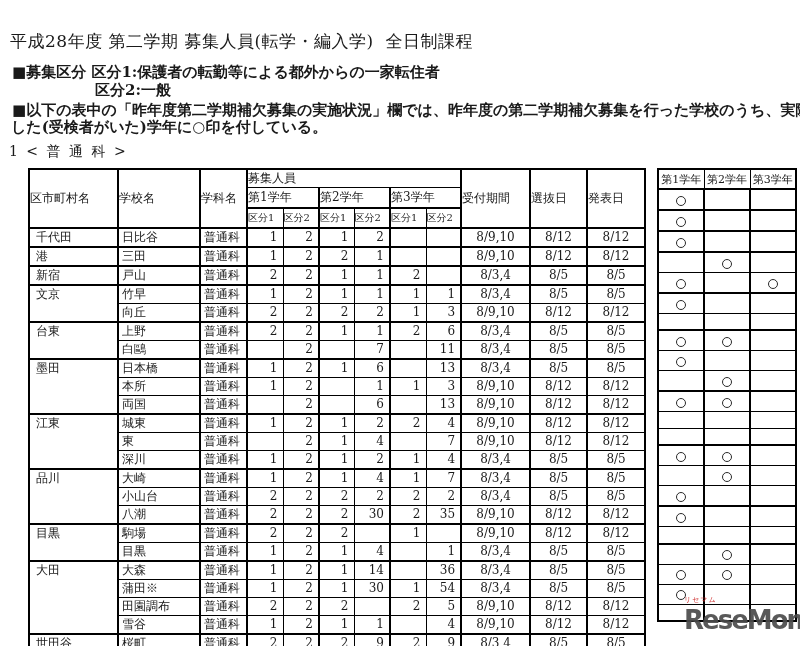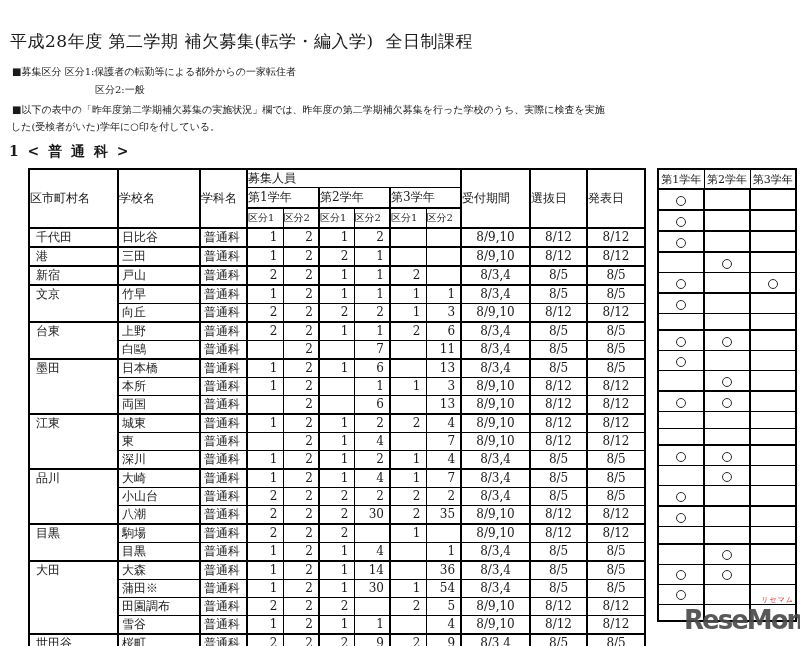--- a/index.html
+++ b/index.html
@@ -3,26 +3,26 @@
 <meta charset="utf-8">
 <style>
   * { margin:0; padding:0; box-sizing:border-box; }
   html,body { width:800px; height:646px; }
   body {
     position:relative; width:800px; height:646px; overflow:hidden;
     background:#ffffff; color:#1a1a1a;
     font-family:"DejaVu Serif","Liberation Serif",serif;
   }
   .title { position:absolute; left:10px; top:30px; font-size:17px; letter-spacing:0.5px; white-space:pre; }
-  .note { position:absolute; font-size:10px; line-height:18px; white-space:pre; }
+  .note { position:absolute; font-size:15px; line-height:18px; white-space:pre;font-weight:bold; }
   .note1 { left:12px; top:63px; }
   .note1b { left:95px; top:81px; }
   .note2 { left:12px; top:101px; }
   .note2b { left:11px; top:118px; }
-  .section-label { position:absolute; left:9px; top:143px; font-size:14px; letter-spacing:2px; white-space:pre;font-weight:bold; }
+  .section-label { position:absolute; left:9px; top:143px; font-size:14px; letter-spacing:2px; white-space:pre; }
 
   table { border-collapse:collapse; table-layout:fixed; }
   .main-table { position:absolute; left:28px; top:168px; width:617px; border:2px solid #000; }
   .right-table { position:absolute; left:657px; top:168px; width:138px; border:2px solid #000; }
   th, td { border:1px solid #000; font-weight:normal; overflow:hidden; white-space:nowrap; }
 
   .main-table th { font-size:12px; text-align:left; }
   .main-table thead tr.hr1 { height:18px; }
   .main-table thead tr.hr2 { height:20px; }
   .main-table thead tr.hr3 { height:20px; }
@@ -39,29 +39,29 @@
 
   .right-table th { font-size:12px; text-align:center; }
   .right-table .rt-title { height:38px; font-size:12px; line-height:15px; border-bottom:1px solid #000; }
   .right-table .rt-col { height:20px; font-size:11px; border-bottom:2px solid #000; }
   .right-table td { border-left:2px solid #000; border-right:2px solid #000; text-align:center; }
   .right-table tbody tr { height:16.8px; }
   .right-table tbody tr.group-start td { border-top:2px solid #000; }
   .circle { display:inline-block; width:10px; height:10px; border:1px solid #2a2a2a; border-radius:50%; vertical-align:middle; }
 
   .watermark { position:absolute; left:684px; top:595px; z-index:9; width:116px; opacity:0.92; }
-  .wm-ruby { text-align:right; font-size:7px; letter-spacing:1px; padding-right:6px;
+  .wm-ruby { font-size:7px; letter-spacing:1px; padding-right:6px;
              font-family:"DejaVu Sans","Liberation Sans",sans-serif; }
   .wm-text { font-family:"DejaVu Sans","Liberation Sans",sans-serif; font-weight:bold;
              font-size:26px; letter-spacing:-2px; line-height:30px; text-align:right; }
 </style>
 </head>
 <body>
 
-<div class="title">平成28年度 第二学期 補欠募集(転学・編入学)  全日制課程</div>
+<div class="title">平成28年度 第二学期 募集人員(転学・編入学)  全日制課程</div>
 <div class="note note1">■募集区分 区分1:保護者の転勤等による都外からの一家転住者</div>
 <div class="note note1b">区分2:一般</div>
 <div class="note note2">■以下の表中の「昨年度第二学期補欠募集の実施状況」欄では、昨年度の第二学期補欠募集を行った学校のうち、実際に検査を実施</div>
 <div class="note note2b">した(受検者がいた)学年に○印を付している。</div>
 <div class="section-label">1 &lt; 普 通 科 &gt;</div>
 
 <table class="main-table">
   <colgroup>
     <col style="width:89px">
       <col style="width:82px">

